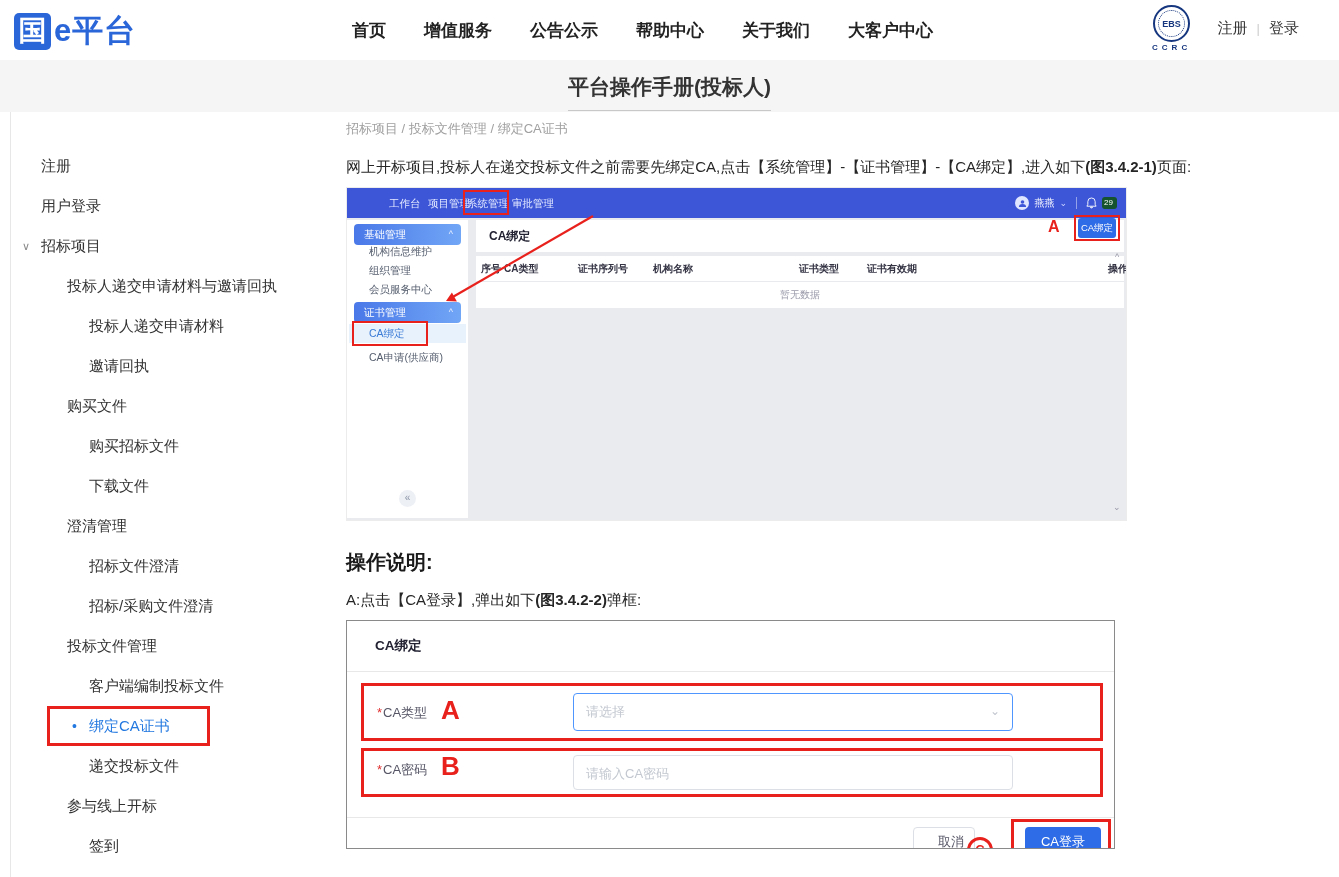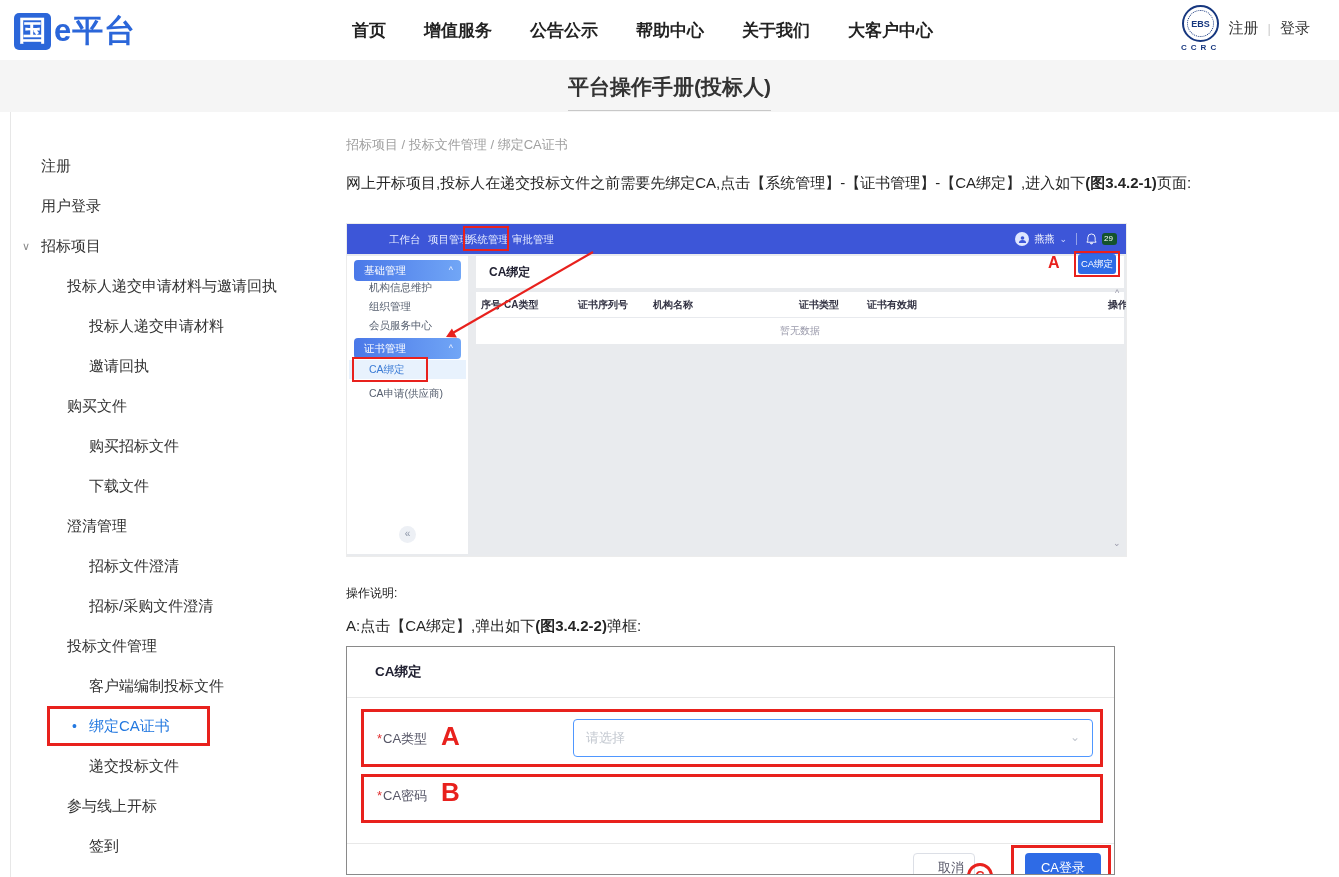--- a/index.html
+++ b/index.html
@@ -6,21 +6,21 @@
   body { font-family:"Liberation Sans","DejaVu Sans",sans-serif; background:#fff; }
   .page { position:relative; width:1339px; height:877px; overflow:hidden; background:#fff; }
 
   
   .site-header { position:relative; height:60px; background:#fff; }
   .logo { position:absolute; left:14px; top:10px; display:flex; align-items:center; gap:3px; cursor:pointer; }
   .logo-guo { width:37px; height:37px; background:#2b66d9; color:#fff; border-radius:5px; font-size:28px; font-weight:bold; display:flex; align-items:center; justify-content:center; }
   .logo-rest { color:#2b66d9; font-size:31px; font-weight:800; letter-spacing:1px; }
   .main-nav { position:absolute; left:352px; top:0; height:60px; display:flex; align-items:center; gap:38px; }
   .main-nav a { font-size:17px; font-weight:600; color:#222; text-decoration:none; cursor:pointer; white-space:nowrap; }
-  .header-right { position:absolute; right:29px; top:5px; display:flex; align-items:center; }
+  .header-right { position:absolute; right:40px; top:5px; display:flex; align-items:center; gap:18px; }
   .ccrc-badge { width:56px; text-align:center; }
   .badge-circle { width:37px; height:37px; margin:0 auto; border:2px solid #16377f; border-radius:50%; display:flex; align-items:center; justify-content:center; position:relative; }
   .badge-circle::after { content:""; position:absolute; inset:3px; border:1px dotted #16377f; border-radius:50%; }
   .badge-circle span { font-size:9px; font-weight:bold; color:#16377f; }
   .badge-caption { margin-top:1px; font-size:8px; font-weight:bold; color:#16377f; letter-spacing:4px; }
   .auth { font-size:15px; color:#333; display:flex; align-items:center; gap:9px; }
   .auth a { color:#333; text-decoration:none; cursor:pointer; }
   .auth-divider { color:#ccc; font-size:13px; }
 
   
@@ -33,27 +33,27 @@
   .toc ul { list-style:none; margin-top:34px; }
   .toc li { position:relative; height:40px; line-height:40px; font-size:15px; }
   .toc a { color:#333; text-decoration:none; cursor:pointer; }
   .toc .l1 { padding-left:30px; } .toc .l2 { padding-left:56px; } .toc .l3 { padding-left:78px; }
   .toc .chev { position:absolute; left:11px; top:0; color:#8a8a8a; font-size:11px; }
   .toc .active a { color:#2479e0; }
   .toc .bullet { position:absolute; left:61px; color:#2479e0; font-size:14px; }
   .toc-redbox { position:absolute; left:36px; top:0; width:163px; height:40px; border:3px solid #e8211d; }
 
   .doc { flex:1; padding-left:26px; overflow:hidden; }
-  .breadcrumb { margin-top:24px; font-size:13px; color:#a0a0a0; }
+  .breadcrumb { margin-top:8px; font-size:13px; color:#a0a0a0; }
   .intro { margin-top:16px; width:966px; font-size:15px; line-height:26px; color:#262626; }
-  .ops-title { margin-top:28px; font-size:12px; font-weight:normal; color:#1a1a1a; }
+  .ops-title { margin-top:28px; font-size:20px; font-weight:bold; color:#1a1a1a; }
   .step { margin-top:15px; font-size:15px; color:#262626; }
 
   
-  .shot1 { position:relative; width:781px; height:334px; margin-top:27px; background:#e9ebee; overflow:hidden; border:1px solid #ececec; }
+  .shot1 { position:relative; width:781px; height:334px; margin-top:7px; background:#e9ebee; overflow:hidden; border:1px solid #ececec; }
   .s1-topbar { position:absolute; left:0; top:0; width:100%; height:30px; background:#3d56d8; }
   .s1-nav { position:absolute; top:0; height:30px; line-height:30px; color:#e3e9ff; font-size:10.5px; white-space:nowrap; }
   .s1-redbox-sys { position:absolute; left:116px; top:2px; width:46px; height:25px; border:2px solid #e8211d; }
   .s1-user { position:absolute; right:9px; top:0; height:30px; display:flex; align-items:center; gap:5px; }
   .s1-avatar { width:14px; height:14px; border-radius:50%; background:#dfe6ff; display:flex; align-items:center; justify-content:center; }
   .s1-avatar svg { width:9px; height:9px; }
   .s1-username { color:#fff; font-size:10px; }
   .s1-caret { color:#cfd8ff; font-size:9px; }
   .s1-vdiv { width:1px; height:12px; background:rgba(255,255,255,.45); margin:0 4px; }
   .s1-bell svg { width:11px; height:12px; display:block; }
@@ -78,21 +78,21 @@
   .s1-arrow { position:absolute; inset:0; pointer-events:none; z-index:6; }
 
   
   .shot2 { position:relative; width:769px; height:229px; margin-top:10px; border:1px solid #8a8a8a; background:#fff; overflow:hidden; }
   .d-title { position:absolute; left:28px; top:16px; font-size:13.5px; font-weight:bold; color:#223; }
   .d-hr { position:absolute; left:0; right:0; height:1px; background:#e8e8e8; }
   .d-redbox { position:absolute; border:3px solid #e8211d; }
   .d-label { position:absolute; left:30px; font-size:13px; color:#556; }
   .req { color:#e03030; margin-right:1px; }
   .d-ann { position:absolute; left:94px; font-size:26px; font-weight:bold; color:#e8211d; }
-  .d-field { position:absolute; left:226px; width:520px; border-radius:4px; background:#fff; }
+  .d-field { position:absolute; left:226px; width:440px; border-radius:4px; background:#fff; }
   .d-field .ph { line-height:35px; padding-left:12px; color:#c3c8d0; font-size:13px; }
   .d-field .caret { position:absolute; right:12px; top:0; line-height:35px; color:#c3c8d0; font-size:12px; }
   .d-btn-cancel { position:absolute; left:566px; top:206px; width:62px; height:30px; border:1px solid #dcdfe6; border-radius:4px; background:#fff; color:#556; font-size:13px; text-align:center; line-height:28px;padding-left:14px; }
   .d-circle { position:absolute; left:620px; top:216px; width:26px; height:26px; border:3px solid #e8211d; border-radius:50%; color:#e8211d; font-weight:bold; font-size:13px; text-align:center; line-height:20px; }
   .d-btn-submit { position:absolute; left:678px; top:206px; width:76px; height:30px; background:#2e6be6; border-radius:4px; color:#fff; font-size:13px; text-align:center; line-height:30px; }
   .d-redbox-submit { position:absolute; left:664px; top:198px; width:100px; height:60px; border:3px solid #e8211d; }
 </style>
 </head>
 <body>
 
@@ -226,37 +226,40 @@
         <span class="s1-scroll" style="left:768px;top:64px">^</span>
         <span class="s1-scroll" style="left:766px;top:314px">⌄</span>
 
         <svg class="s1-arrow" width="781" height="334">
           <line x1="246" y1="28" x2="104" y2="110" stroke="#e8211d" stroke-width="2.2"></line>
           <polygon points="99,113 104.9,104.5 109.9,113.5" fill="#e8211d"></polygon>
         </svg>
       </figure>
 
       <p class="ops-title">操作说明:</p>
-      <p class="step"><span>A:点击【CA绑定】,弹出如下</span><b>(图3.4.2-2)</b><span>弹框:</span></p>
+      <p class="step"><span>A:点击【CA登录】,弹出如下</span><b>(图3.4.2-2)</b><span>弹框:</span></p>
 
       <figure class="shot2">
         <div class="d-title">CA绑定</div>
         <div class="d-hr" style="top:50px"></div>
 
         <span class="d-redbox" style="left:14px;top:62px;width:742px;height:58px"></span>
         <div class="d-label" style="top:83px"><span class="req">*</span><span>CA类型</span></div>
         <div class="d-ann" style="top:74px">A</div>
         <div class="d-field" style="top:72px;height:38px;border:1px solid #4f97ff">
           <div class="ph">请选择</div>
           <span class="caret">⌄</span>
         </div>
 
         <span class="d-redbox" style="left:14px;top:127px;width:742px;height:49px"></span>
         <div class="d-label" style="top:140px"><span class="req">*</span><span>CA密码</span></div>
         <div class="d-ann" style="top:130px">B</div>
+        <div class="d-field" style="top:134px;height:35px;border:1px solid #dcdfe6">
+          <div class="ph">请输入CA密码</div>
+        </div>
 
         <div class="d-hr" style="top:196px"></div>
         <div class="d-btn-cancel">取消</div>
         <div class="d-circle">C</div>
         <div class="d-btn-submit">CA登录</div>
         <span class="d-redbox-submit"></span>
       </figure>
     </main>
   </div>
 </div>

